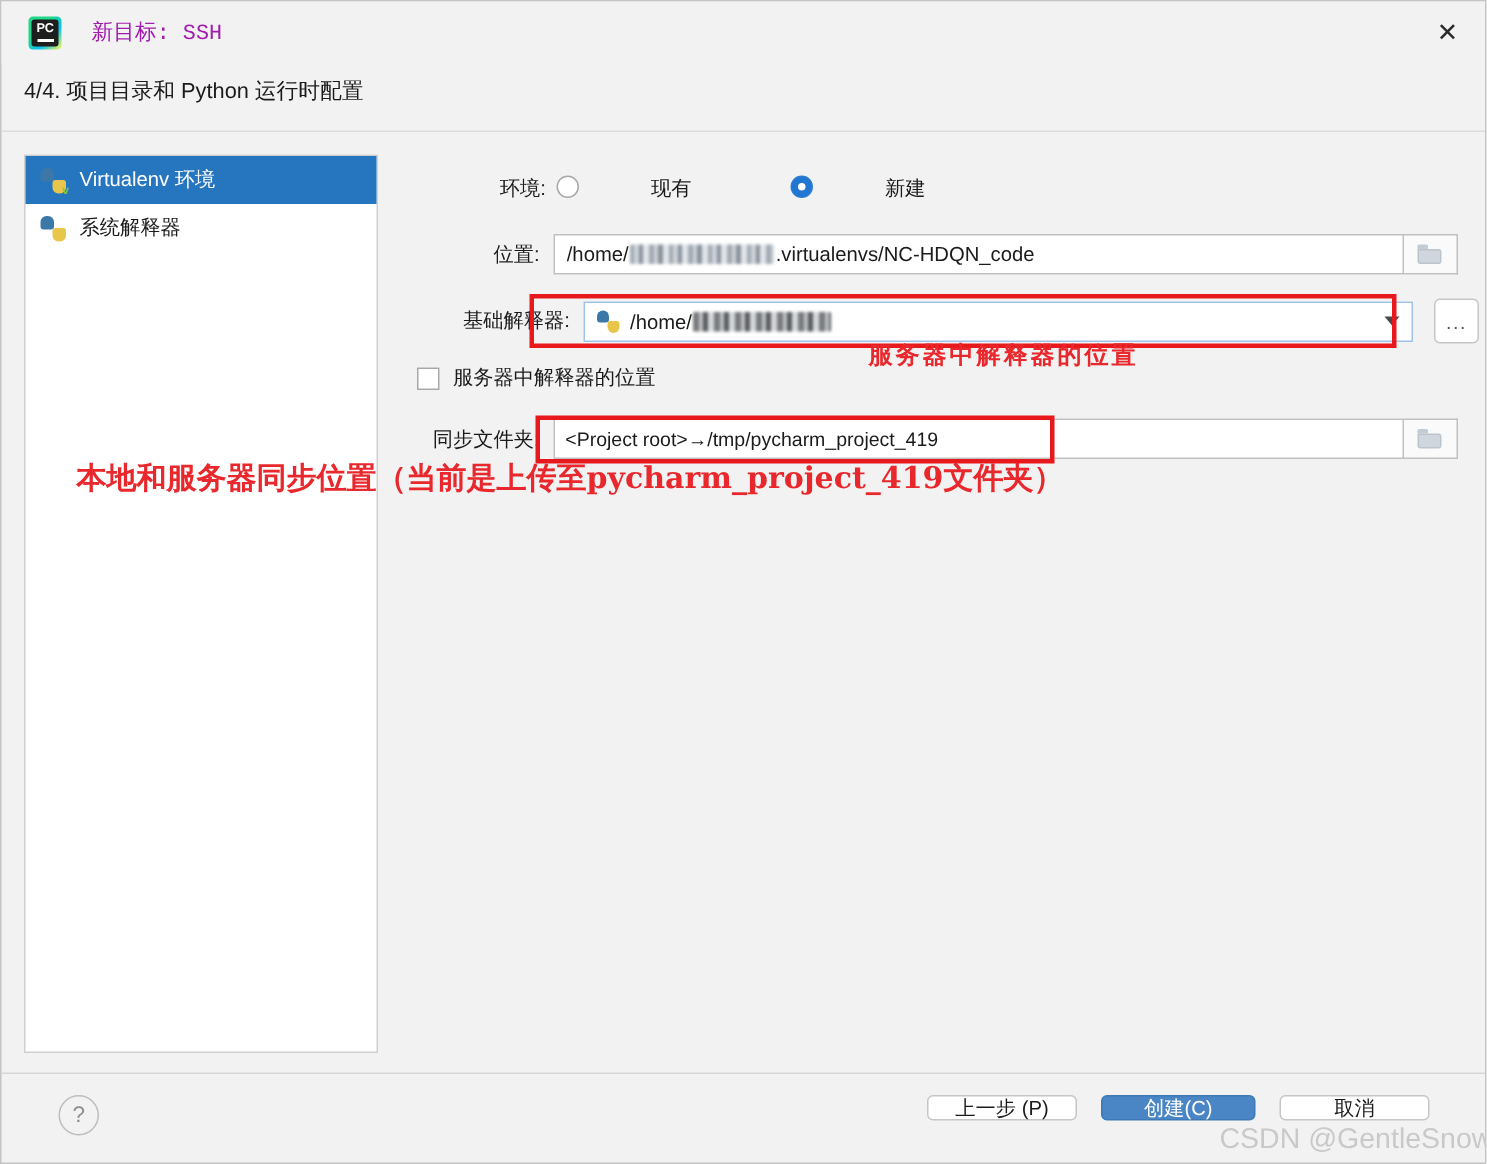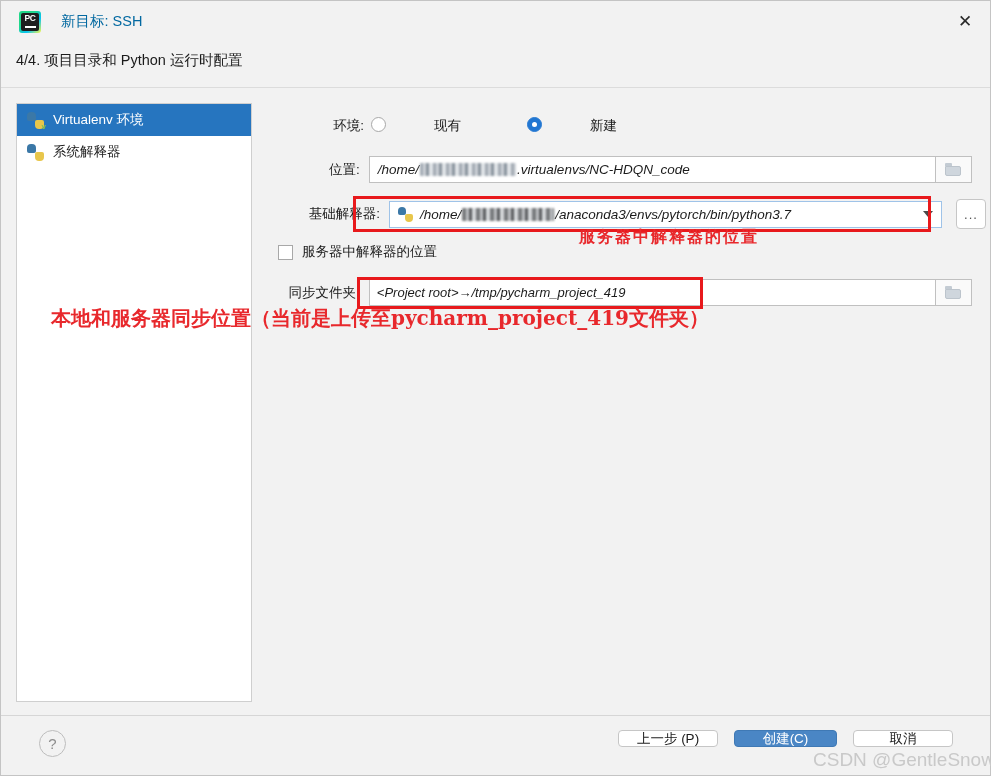--- a/index.html
+++ b/index.html
@@ -35,21 +35,21 @@
   }
   .pc-icon:after{
     content:"PC";position:absolute;left:0;right:0;top:2px;
     font-size:8.5px;font-weight:bold;color:#fff;text-align:center;
     letter-spacing:-0.3px;font-family:"Liberation Sans",sans-serif;
   }
   .pc-bar{
     position:absolute;left:6px;bottom:5px;width:11px;height:2px;background:#fff;z-index:3;
   }
   .title-text{
-    margin-left:20px;font-size:14.5px;color:#0369a1;
+    margin-left:20px;font-size:14.5px;color:#a21caf;font-family:Liberation Mono, monospace;
   }
   .close-btn{
     position:absolute;right:0;top:0;width:50px;height:41px;
     display:flex;align-items:center;justify-content:center;
     font-size:17px;color:#2a2a2a;cursor:default;
   }
   
   .step-header{
     position:absolute;left:15px;top:50px;font-size:14.5px;color:#1b1b1b;
   }
@@ -77,21 +77,21 @@
   }
   
   .form{position:absolute;left:268px;top:102px;right:18px;}
   .row{position:absolute;display:flex;align-items:center;}
   .lbl{
     position:absolute;text-align:right;font-size:13.5px;color:#1b1b1b;
     width:95px;left:0;
   }
   .field{
     box-sizing:border-box;background:#fff;border:1px solid #c0c0c0;
-    height:27px;display:flex;align-items:center;font-size:13.5px;color:#1b1b1b;font-style:italic;
+    height:27px;display:flex;align-items:center;font-size:13.5px;color:#1b1b1b;
   }
   
   .radio{
     width:15px;height:15px;border-radius:50%;border:1px solid #a8a8a8;background:#fff;
     box-sizing:border-box;position:relative;flex:0 0 auto;
   }
   .radio.on{border:1px solid #2b7cd3;background:#2176d2;}
   .radio.on:after{
     content:"";position:absolute;left:4px;top:4px;width:5px;height:5px;
     border-radius:50%;background:#fff;
@@ -223,21 +223,20 @@
 
     <div class="row" style="left:16px;top:96px;width:100%;">
       <div class="lbl" style="position:relative;width:95px;">基础解释器:</div>
       <div class="field" style="margin-left:9px;width:553px;padding:0 8px;border-color:#9fc3e8;">
         <span class="py-icon" style="width:15px;height:15px;margin-right:7px;">
           <span class="pb pb1" style="width:8px;height:8px;"></span>
             <span class="pb pb2" style="width:8px;height:8px;"></span>
         </span>
         <span>/home/</span>
           <span class="blur blur2" style="width:92px;"></span>
-          <span>/anaconda3/envs/pytorch/bin/python3.7</span>
         <span style="flex:1"></span>
         <span class="dd-arrow"></span>
       </div>
       <div class="dots-btn" style="margin-left:14px;">...</div>
     </div>
     <div class="hl-red" style="left:84px;top:93px;width:578px;height:36px;"></div>
 
     <div class="row" style="left:0;top:140px;">
       <span class="cbox" style="margin-left:9px;"></span>
       <span style="margin-left:9px;">服务器中解释器的位置</span>

